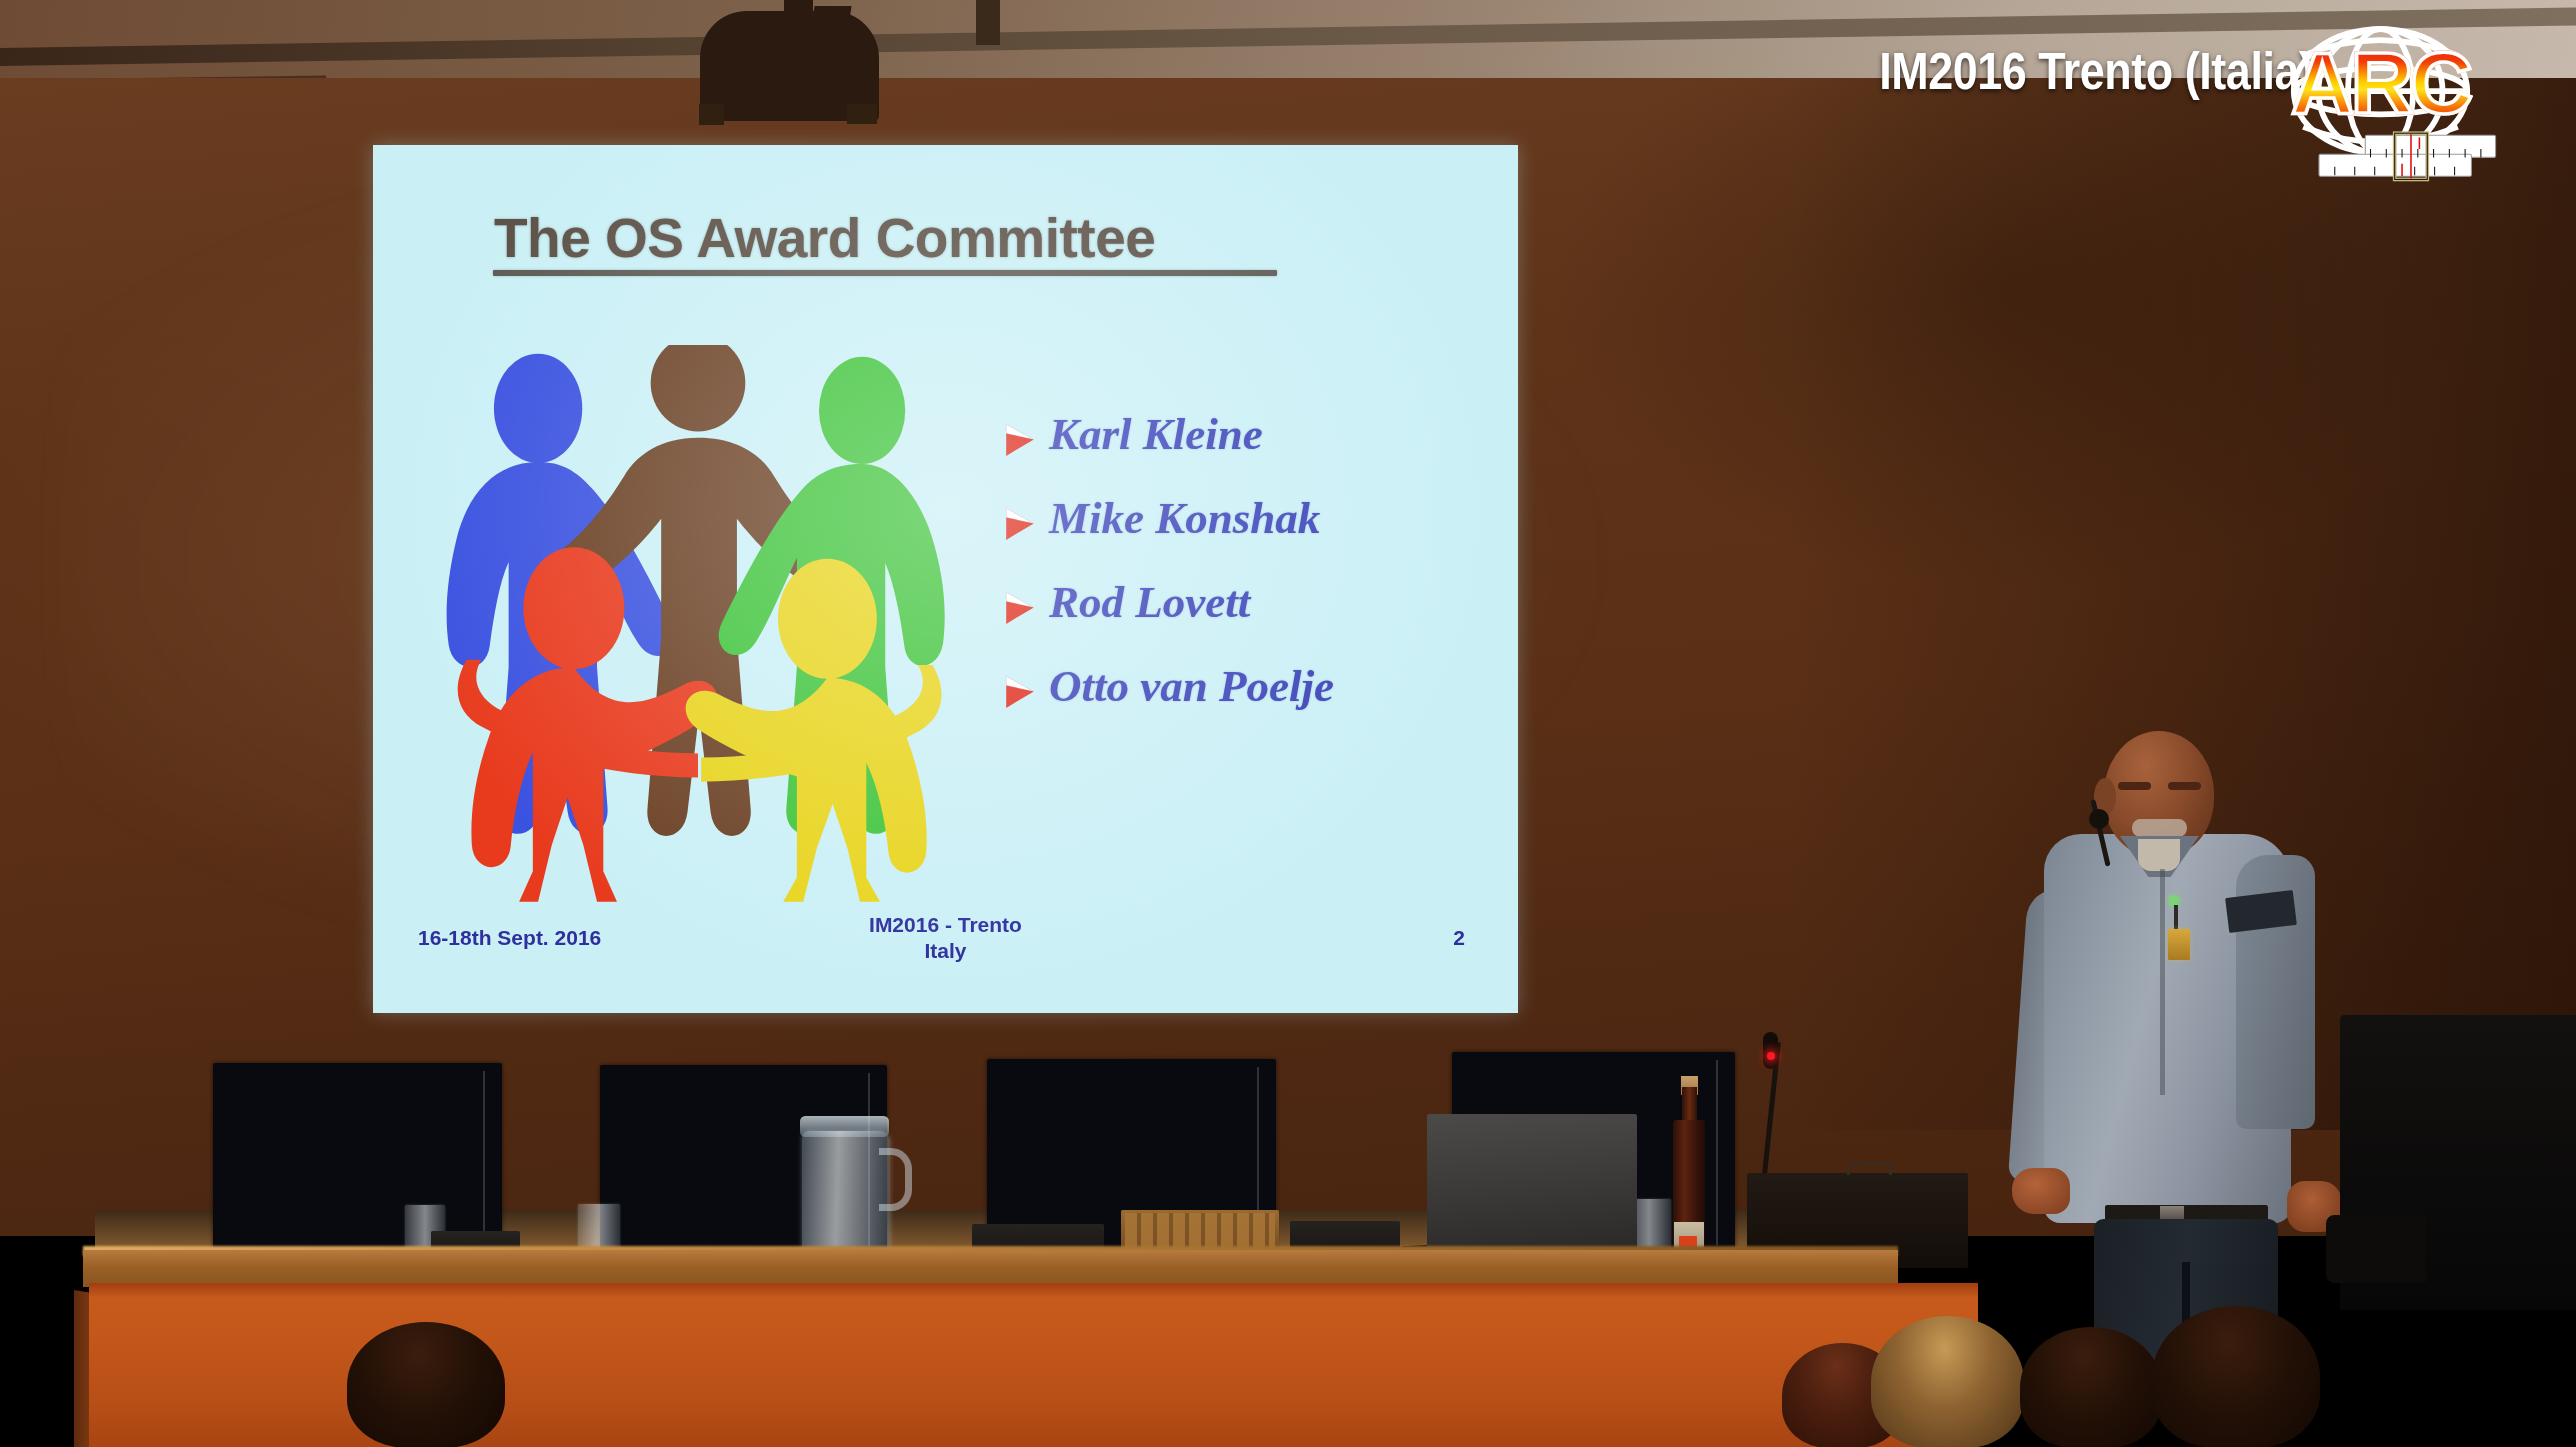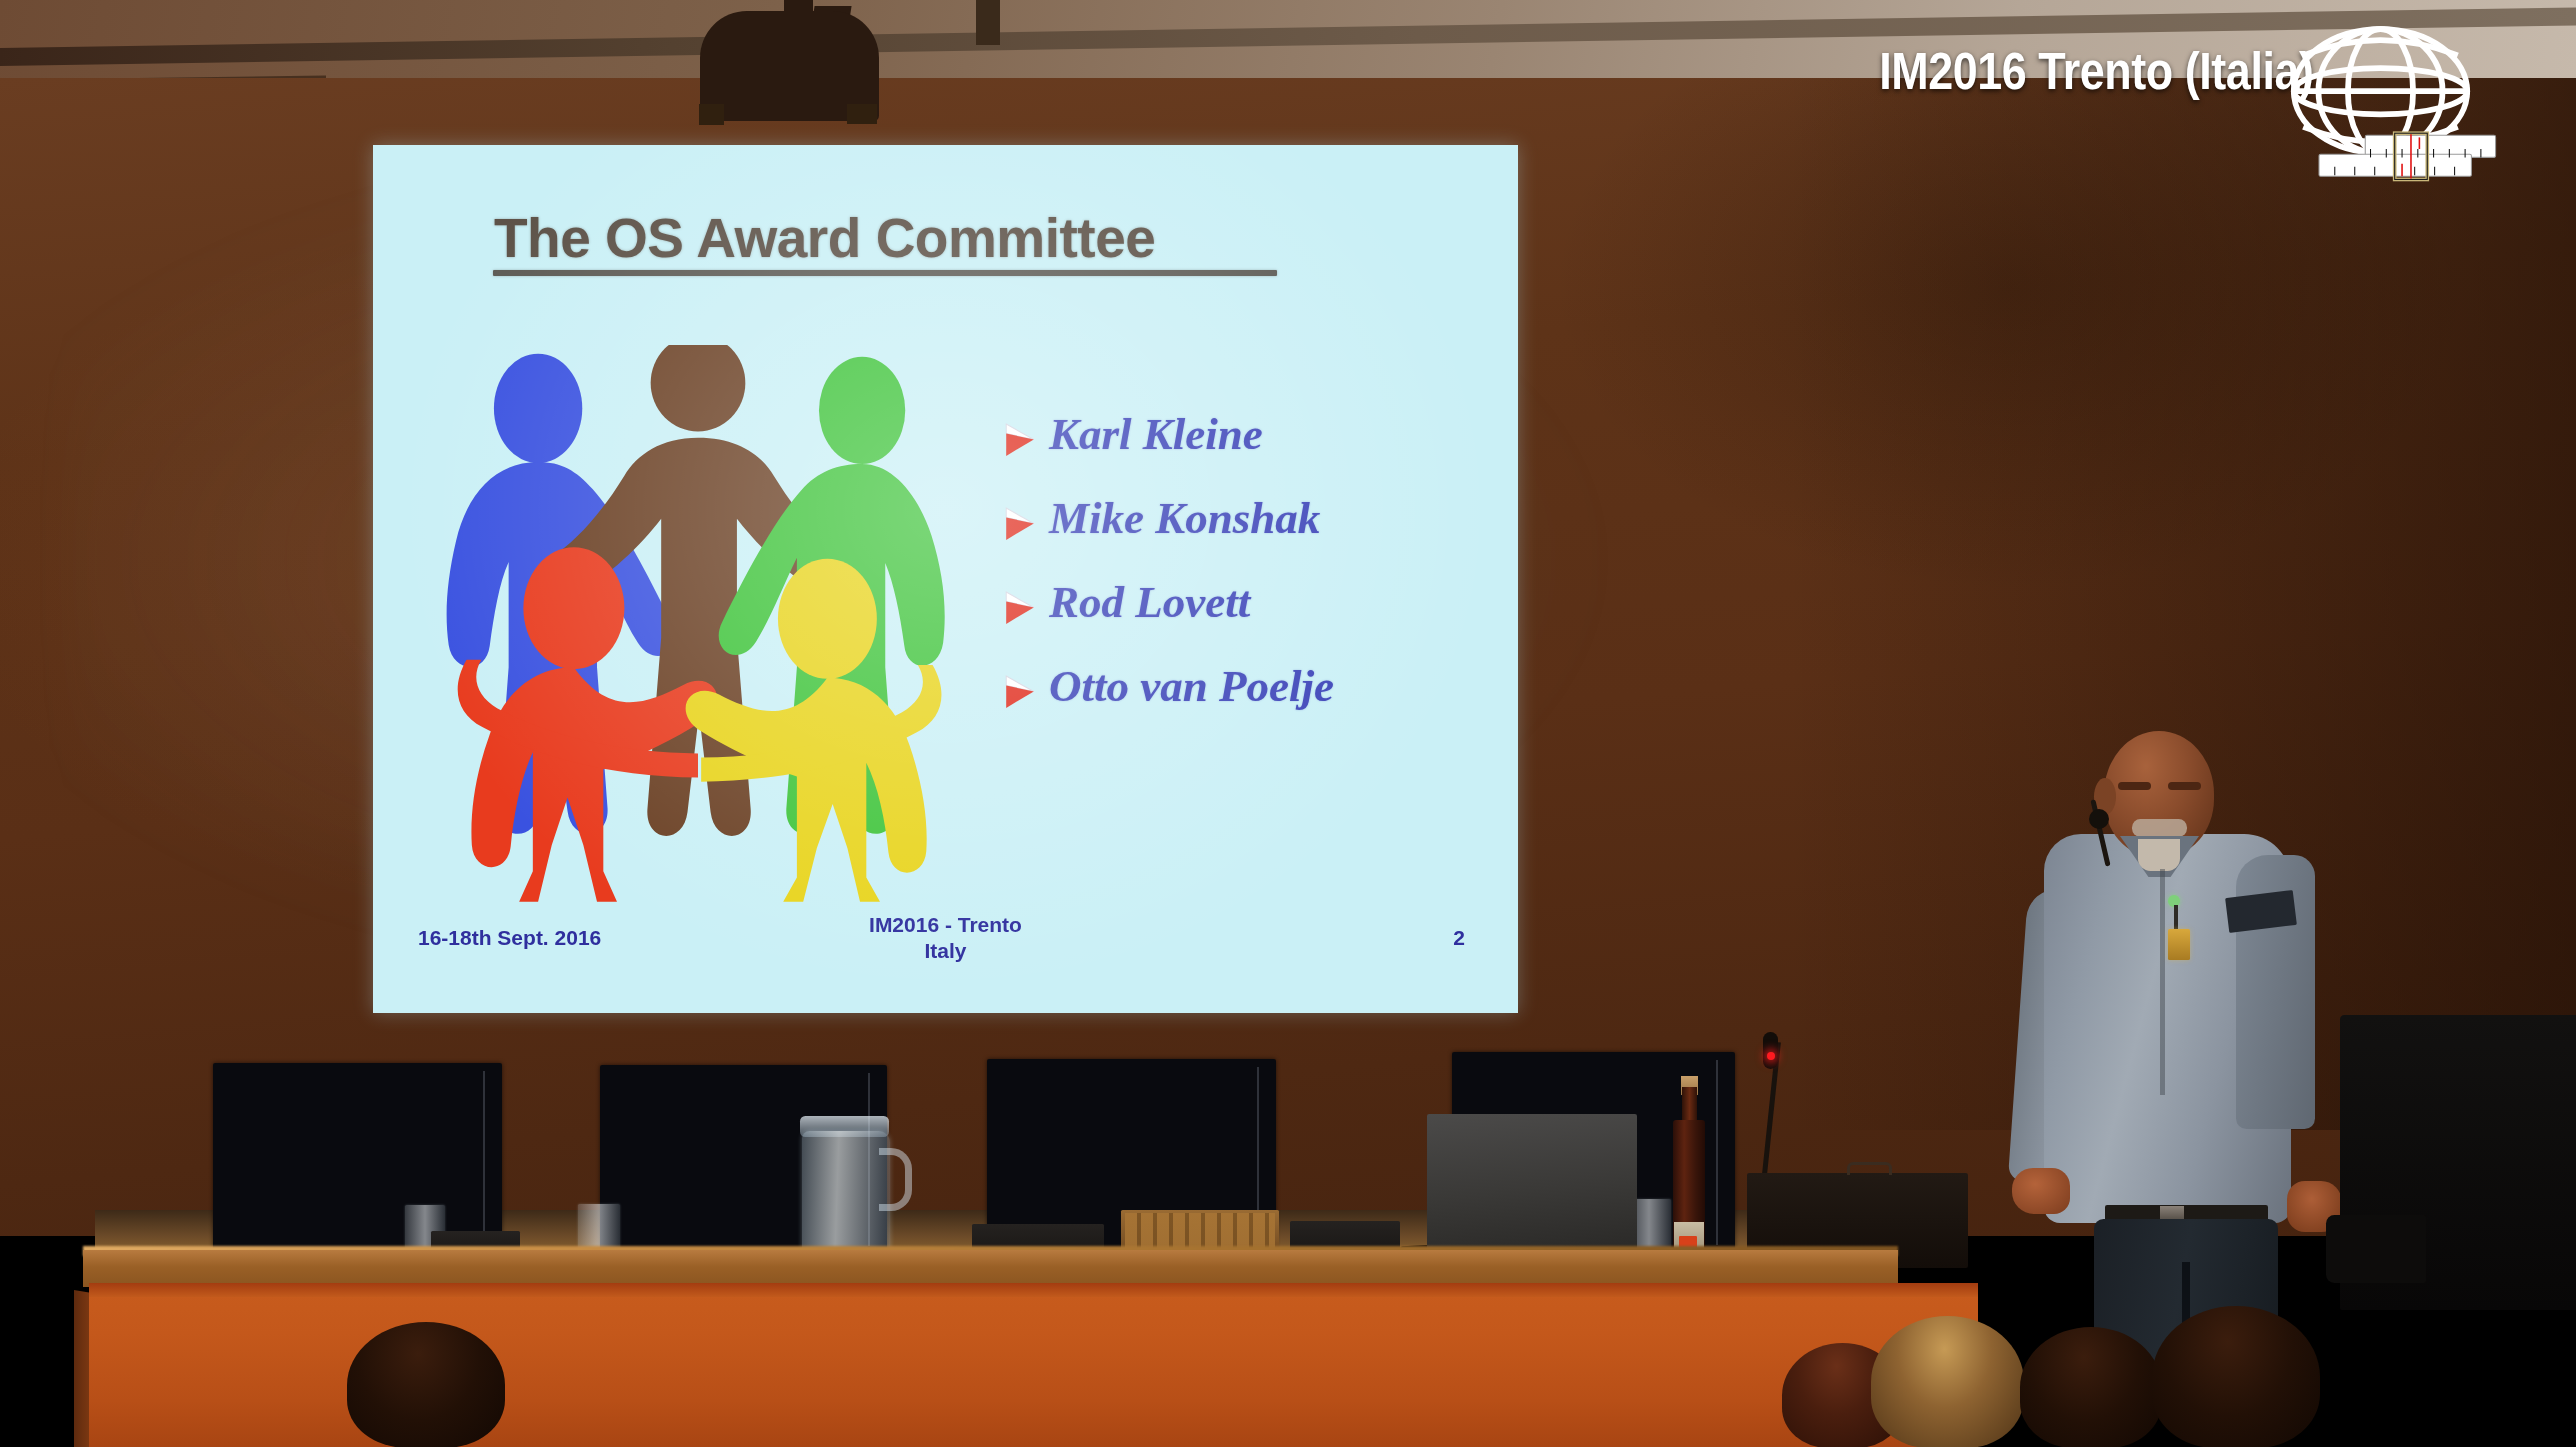--- a/index.html
+++ b/index.html
@@ -611,20 +611,21 @@
       <g fill="none" stroke="#ffffff" stroke-width="11">
         <ellipse cx="235" cy="152" rx="165" ry="118"></ellipse>
         <ellipse cx="235" cy="152" rx="62" ry="118"></ellipse>
         <ellipse cx="235" cy="152" rx="118" ry="118"></ellipse>
         <ellipse cx="235" cy="152" rx="165" ry="44"></ellipse>
         <line x1="70" y1="152" x2="400" y2="152"></line>
         <path d="M88 84 Q235 26 382 84"></path>
         <path d="M88 220 Q235 278 382 220"></path>
       </g>
     </svg>
+    <div class="ov-logo-text">ARC</div>
     <svg viewBox="0 0 470 330" width="247" height="174" style="position:absolute;left:0;top:0;">
       <g>
         <rect x="206" y="236" width="248" height="42" rx="3" fill="#ffffff" stroke="#9a9a9a" stroke-width="2"></rect>
         <rect x="118" y="272" width="290" height="42" rx="3" fill="#ffffff" stroke="#9a9a9a" stroke-width="2"></rect>
         <g stroke="#111" stroke-width="2">
           <line x1="216" y1="262" x2="216" y2="278"></line>
           <line x1="246" y1="262" x2="246" y2="278"></line>
           <line x1="276" y1="262" x2="276" y2="278"></line>
           <line x1="306" y1="262" x2="306" y2="278"></line>
           <line x1="336" y1="262" x2="336" y2="278"></line>

